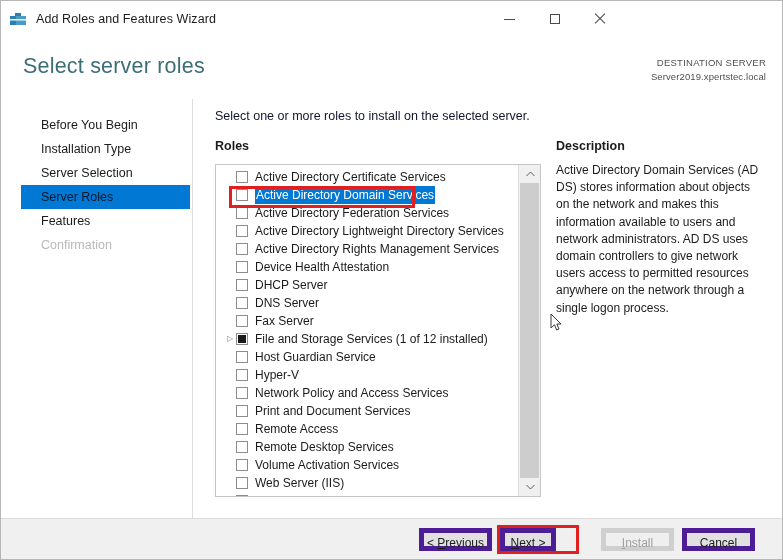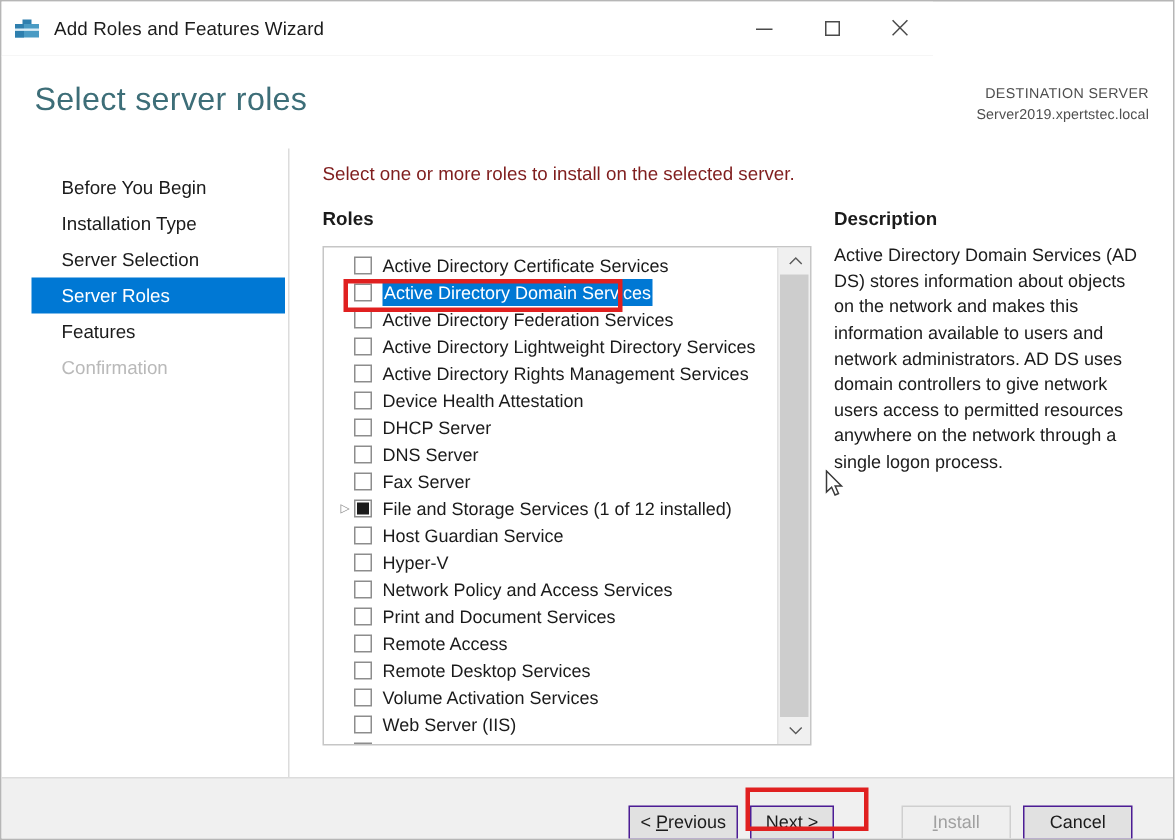--- a/index.html
+++ b/index.html
@@ -143,39 +143,39 @@
     line-height: 24px;
     margin: 0 2px 0 20px;
     padding-left: 20px;
     font-size: 12.5px;
     color: #1b1b1b;
     white-space: nowrap;
     cursor: default;
   }
   .nav-item.selected {
     background: #0078d4;
-    color: #ffffff;
+    color: #0f172a;
     margin-left: 20px;
     margin-right: 2px;
   }
   .nav-item.disabled { color: #b9b9b9; }
 
   
   .main {
     position: absolute;
     left: 192px; top: 0;
     width: 589px;
     height: 419px;
   }
   .instruction {
     position: absolute;
     left: 22px;
     top: 10px;
     font-size: 12.5px;
-    color: #7f1d1d;
+    color: #0f172a;
     white-space: nowrap;
   }
   .roles-label {
     position: absolute;
     left: 22px;
     top: 40px;
     font-size: 12.5px;
     color: #1b1b1b;
     font-weight: bold;
     text-align: center;
@@ -329,28 +329,28 @@
     position: absolute;
     left: 0; top: 517px;
     width: 781px;
     height: 41px;
     background: #f0f0f0;
     border-top: 1px solid #dcdcdc;
     box-sizing: border-box;
   }
   .btn {
     position: absolute;
-    top: 18px;
+    top: 9px;
     height: 23px;
     line-height: 21px;
     text-align: center;
     font-size: 12px;
     color: #1b1b1b;
     background: #e1e1e1;
-    border: 1px solid #4c1d95;
+    border: 5px solid #4c1d95;
     box-sizing: border-box;
     cursor: default;
     white-space: nowrap;
   }
   .btn.disabled {
     color: #a0a0a0;
     background: #efefef;
     border-color: #cfcfcf;
   }
   #btn-previous { left: 418px; width: 73px; }

